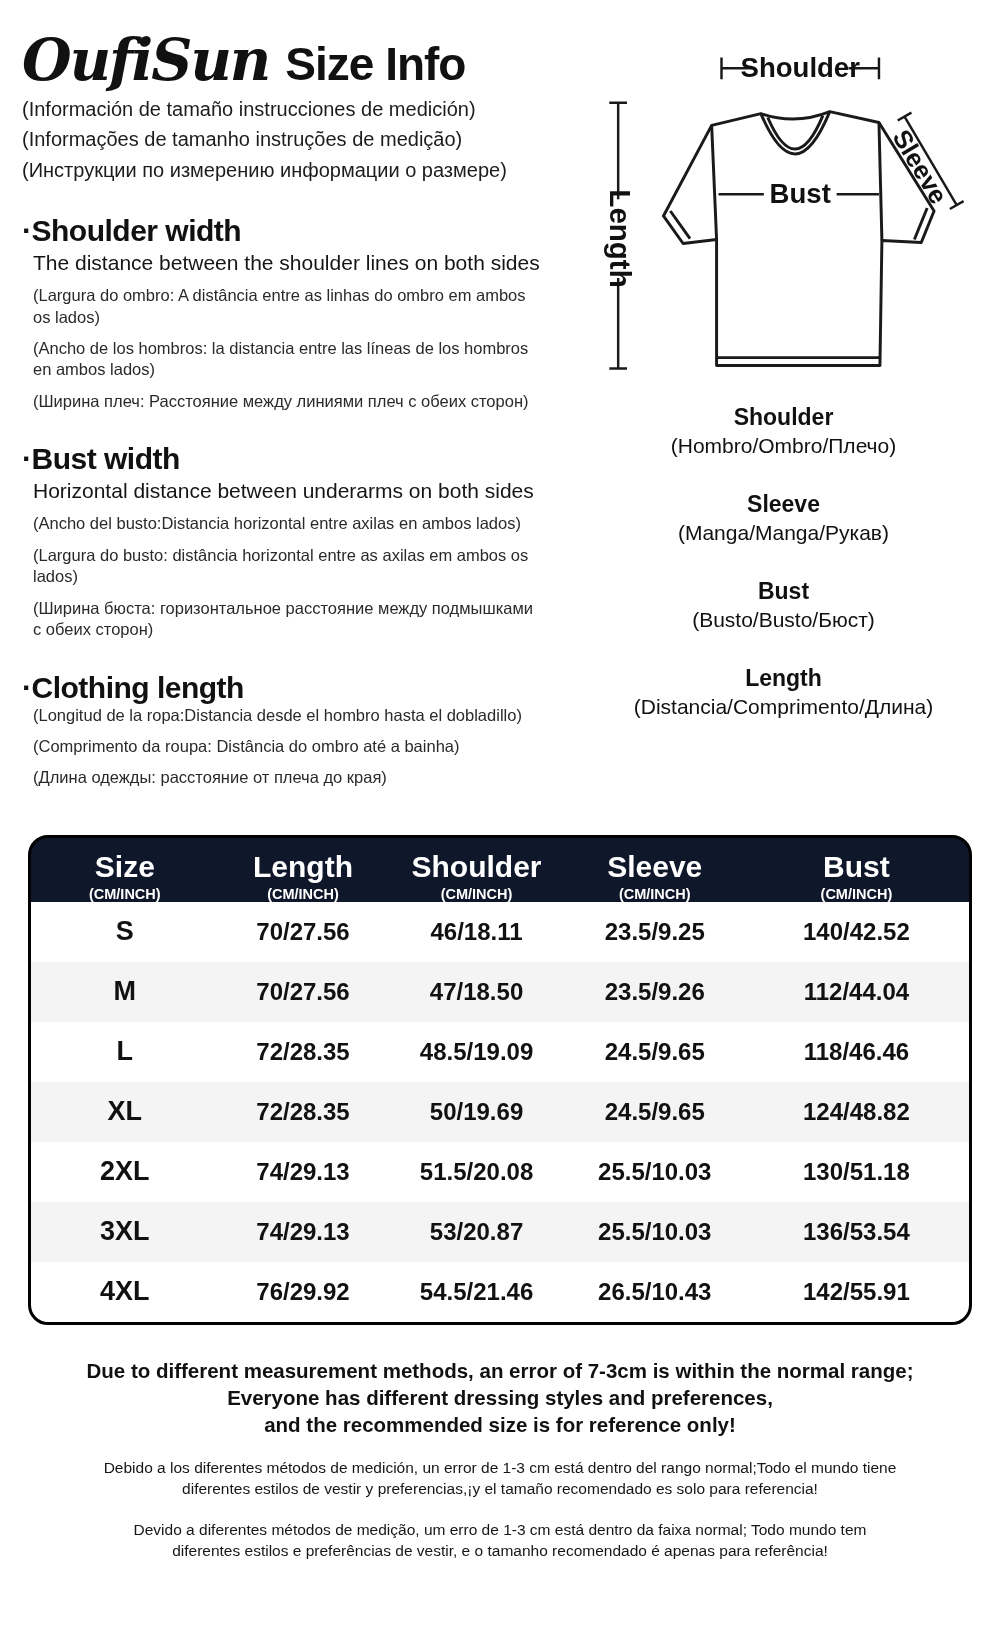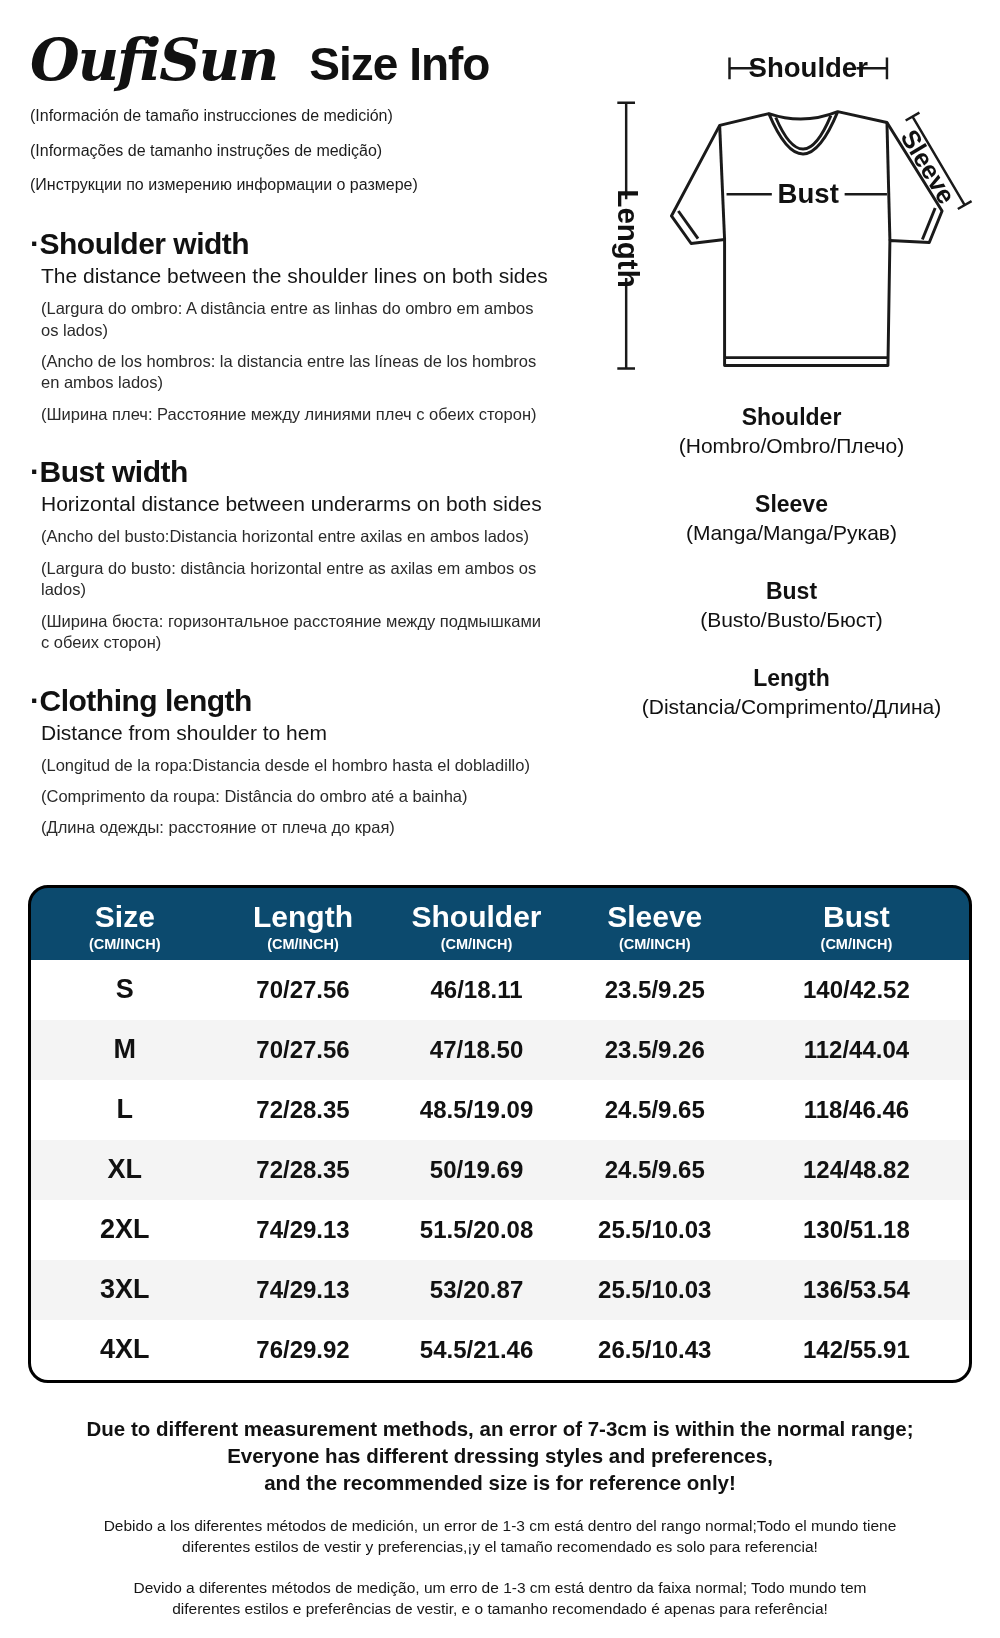--- a/index.html
+++ b/index.html
@@ -2,53 +2,53 @@
 <html><head>
 <meta charset="utf-8">
 <style>
   html,body{margin:0;padding:0;background:#fff;}
   .page{
     width:1000px;height:1638px;background:#ffffff;color:#111;
     font-family:"Liberation Sans","DejaVu Sans",sans-serif;
     position:relative;overflow:hidden;box-sizing:border-box;
   }
   
-  .top{display:flex;padding:26px 0 0 30px;justify-content:space-between;}
+  .top{display:flex;padding:26px 0 0 22px;justify-content:space-between;}
   .left-col{width:545px;flex:0 0 545px;}
   .right-col{flex:1;padding-right:8px;}
 
   .brand-row{display:flex;align-items:baseline;white-space:nowrap;}
   .brand{
     font-family:"DejaVu Serif","Liberation Serif",serif;
     font-style:italic;font-weight:bold;font-size:57px;letter-spacing:-2px;
   }
-  .page-title{font-weight:800;font-size:46px;margin-left:32px;letter-spacing:-1px;}
+  .page-title{font-weight:800;font-size:46px;margin-left:16px;letter-spacing:-1px;}
   .measuring{font-weight:800;font-size:36px;letter-spacing:-1px;margin-top:4px;}
-  .sub-trans{font-size:16px;line-height:1.42;color:#1c1c1c;margin-top:12px;}
+  .sub-trans{font-size:20px;line-height:1.42;color:#1c1c1c;margin-top:2px;}
 
   .section{margin-top:30px;}
   .section-title{font-weight:800;font-size:30px;letter-spacing:-0.5px;}
   .section-desc{font-size:21px;color:#151515;margin:3px 0 10px 11px;}
   .section-trans{font-size:16.5px;color:#2a2a2a;line-height:1.3;margin:0 0 10px 11px;max-width:505px;}
 
   
   .diagram-svg{display:block;}
   .legend{margin-top:6px;text-align:center;}
   .legend-item{margin-bottom:33px;}
   .legend-term{font-weight:700;font-size:23px;}
   .legend-trans{font-size:21px;margin-top:3px;}
 
   
   .size-table{
     margin:36px 28px 0 28px;
     border:3px solid #000;border-radius:20px;overflow:hidden;
     background:#000;
   }
   .t-grid{display:grid;grid-template-columns:20% 18% 19% 19% 24%;}
-  .thead{background:#0c4a6e;color:#fff;padding:12px 0 8px 0;}
+  .thead{background:#0f172a;color:#fff;padding:12px 0 0 0;}
   .th{ text-align:center;}
   .th-name{font-weight:800;font-size:30px;line-height:1.1;}
   .th-unit{font-weight:700;font-size:14.5px;margin-top:3px;}
   .tbody{background:#fff;}
   .trow{height:60px;align-items:center;}
   .trow.alt{background:#f4f4f4;}
   .td{font-weight:700;font-size:24px;text-align:center;}
   .td.size-cell{font-size:27px;}
 
   
@@ -83,21 +83,20 @@
       <div class="section">
         <div class="section-title">·Bust width</div>
         <div class="section-desc">Horizontal distance between underarms on both sides</div>
         <div class="section-trans">(Ancho del busto:Distancia horizontal entre axilas en ambos lados)</div>
         <div class="section-trans">(Largura do busto: distância horizontal entre as axilas em ambos os lados)</div>
         <div class="section-trans">(Ширина бюста: горизонтальное расстояние между подмышками с обеих сторон)</div>
       </div>
 
       <div class="section">
         <div class="section-title">·Clothing length</div>
-        <div class="section-desc">Distance from shoulder to hem</div>
         <div class="section-trans">(Longitud de la ropa:Distancia desde el hombro hasta el dobladillo)</div>
         <div class="section-trans">(Comprimento da roupa: Distância do ombro até a bainha)</div>
         <div class="section-trans">(Длина одежды: расстояние от плеча до края)</div>
       </div>
     </div>
 
     <div class="right-col">
       <svg class="diagram-svg" width="433" height="372" viewBox="560 40 440 378" fill="none" font-family="Liberation Sans, DejaVu Sans, sans-serif">
 
         <path d="M757,129 L707,141 L658,233 L678,261 L712,257 L712,385 L878,385 L880,258 L920,260 L933,228 L877,138 L827,127 Q792,141 757,129 Z" fill="#ffffff" stroke="#1a1a1a" stroke-width="3" stroke-linejoin="round"></path>

